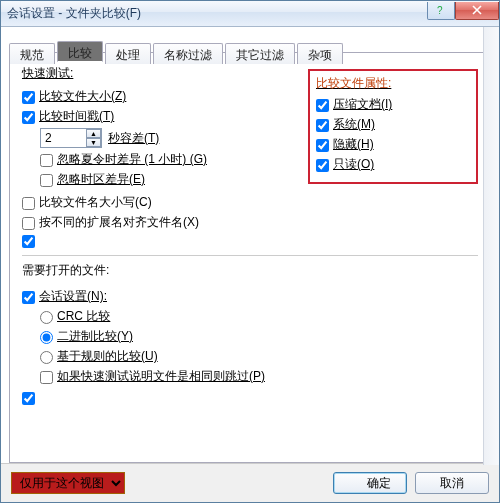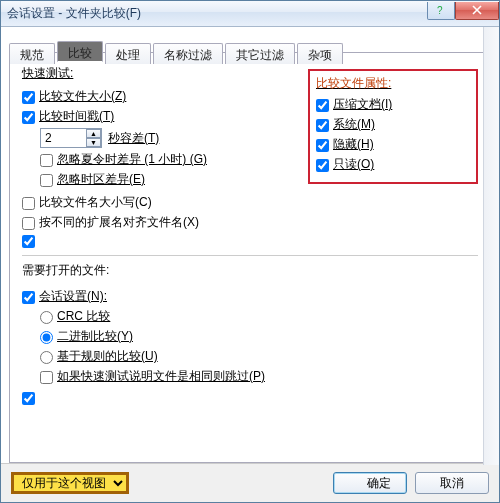--- a/index.html
+++ b/index.html
@@ -80,21 +80,21 @@
     border:2px solid #c23; padding:4px 6px 6px 6px;
   }
   .attr-title { color:#c2410c; margin-bottom:4px; }
   .footer {
     border-top:1px solid #ccc;
     padding:8px 10px;
     display:flex; align-items:center;
     background:#f0f0f0;
   }
   .footer select {
-    font-size:12px; height:22px; border:3px solid #a16207; background:#fde047;
+    font-size:12px; height:22px; border:1px solid #a16207; background:#b91c1c;
     padding:0 4px;
   }
   .footer .spacer { flex:1; }
   .footer button {
     width:74px; height:22px; margin-left:8px;
     border:1px solid #8a9bb2; border-radius:3px;
     background:linear-gradient(to bottom,#fdfdfe,#e7edf5);
     font-size:12px;
   }
   .footer button.default {

